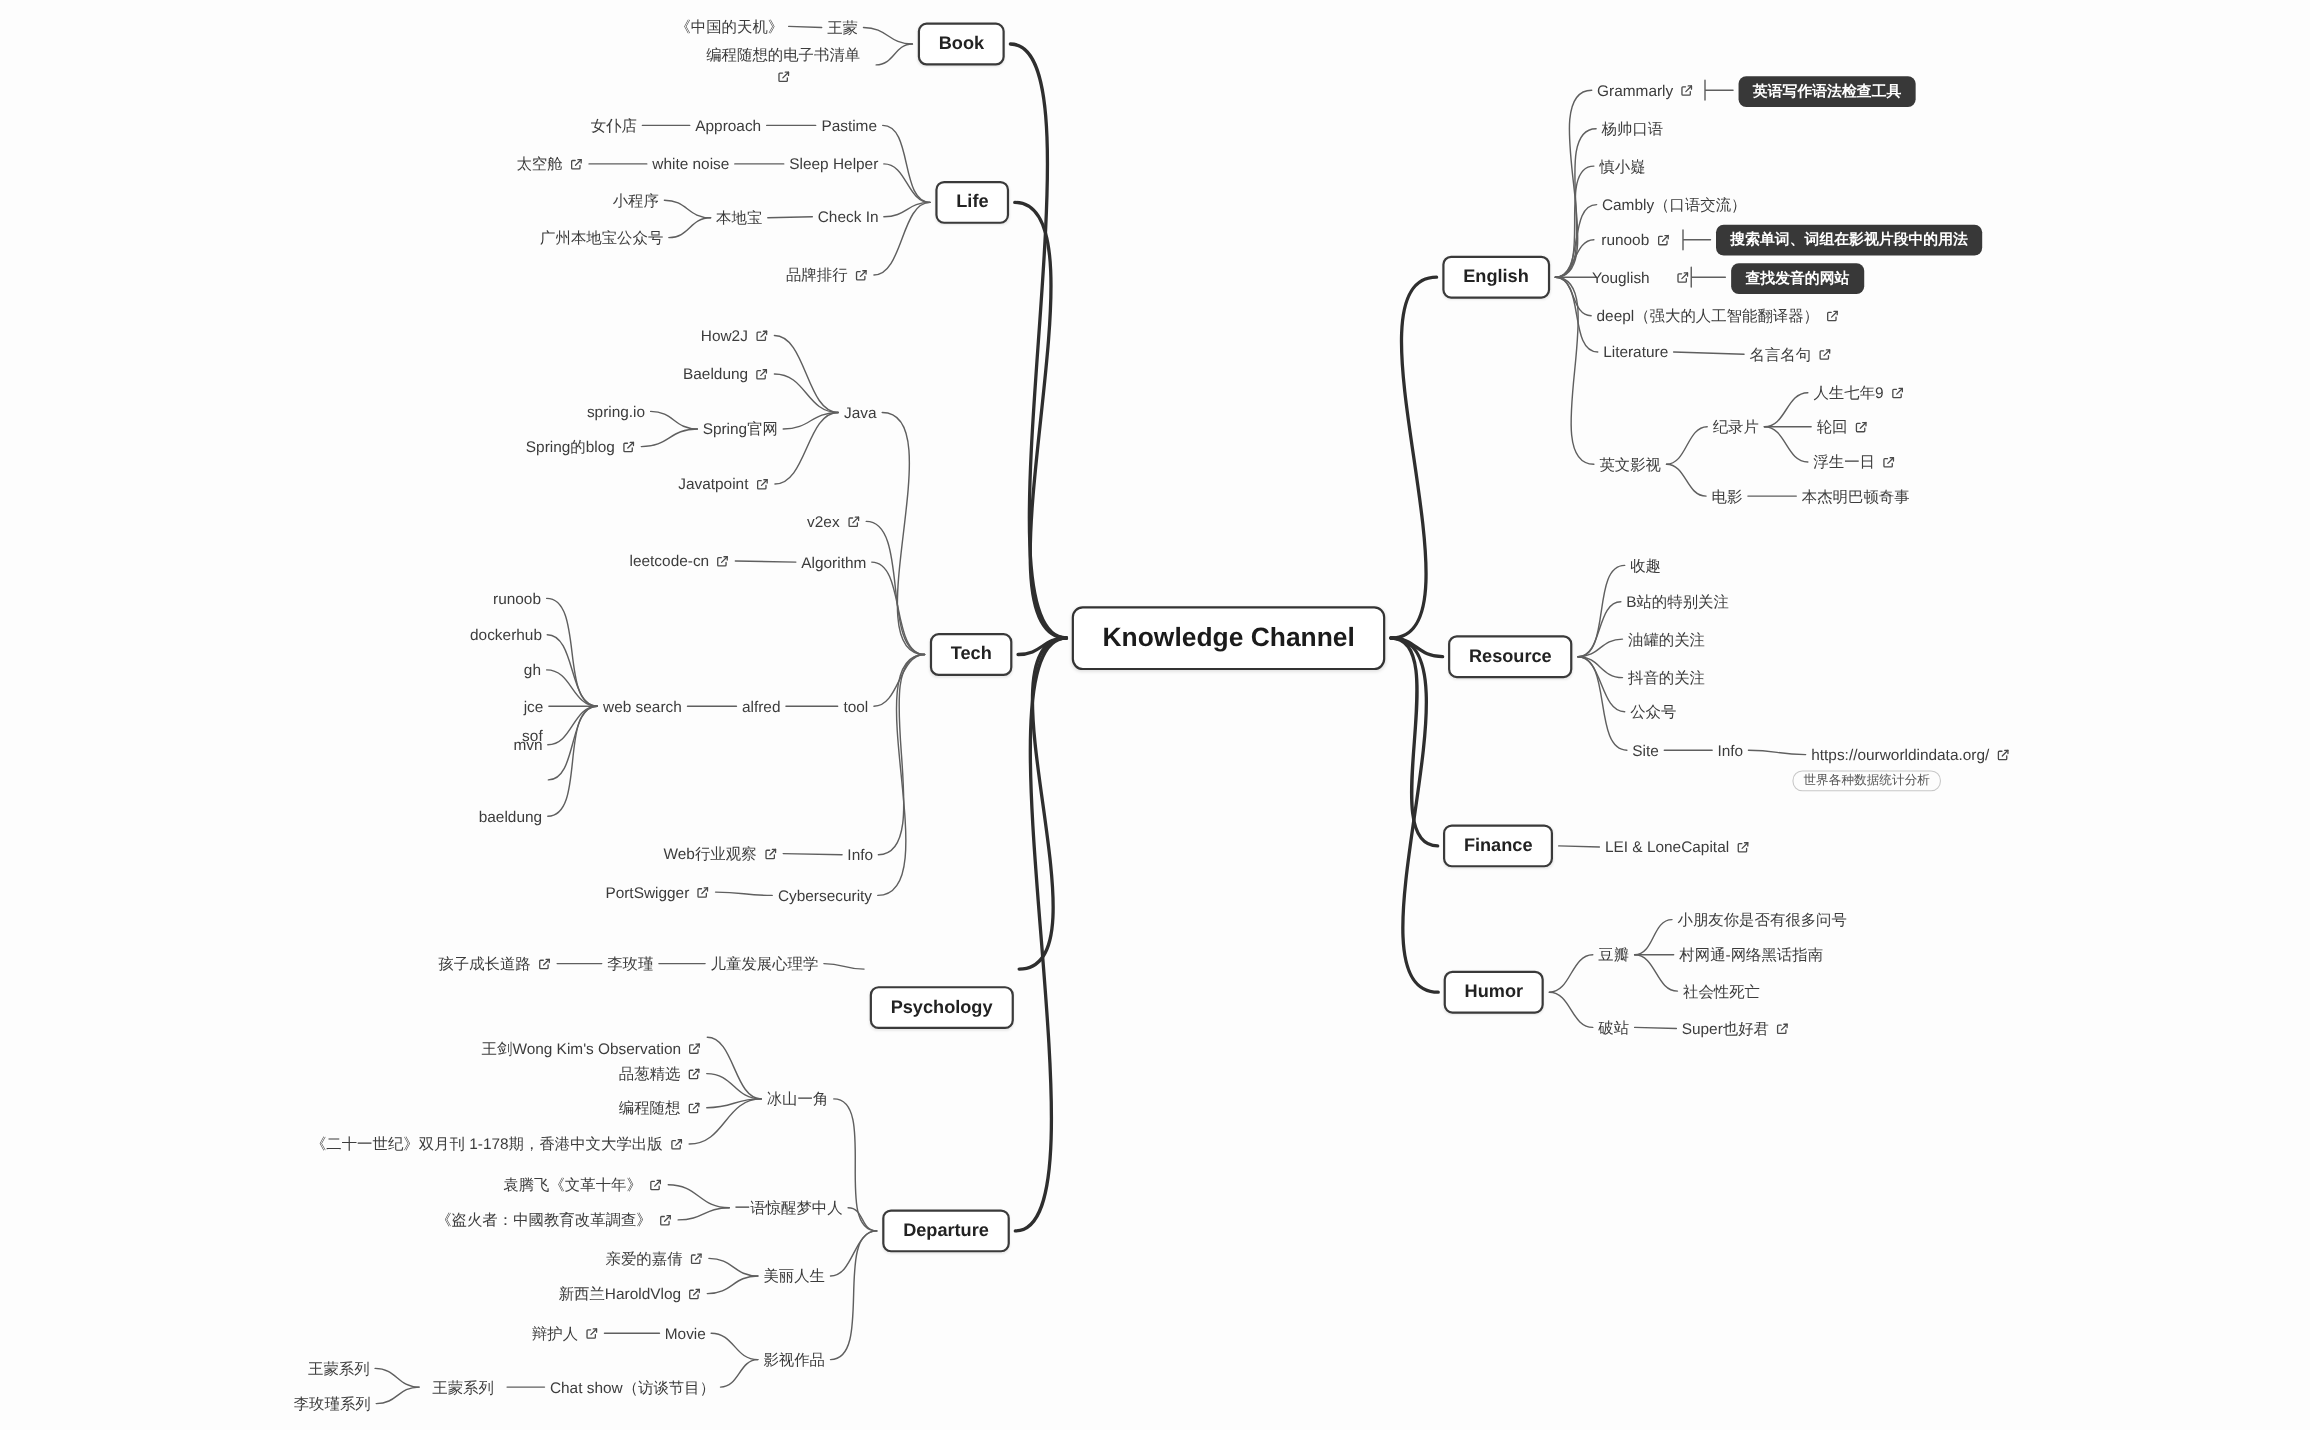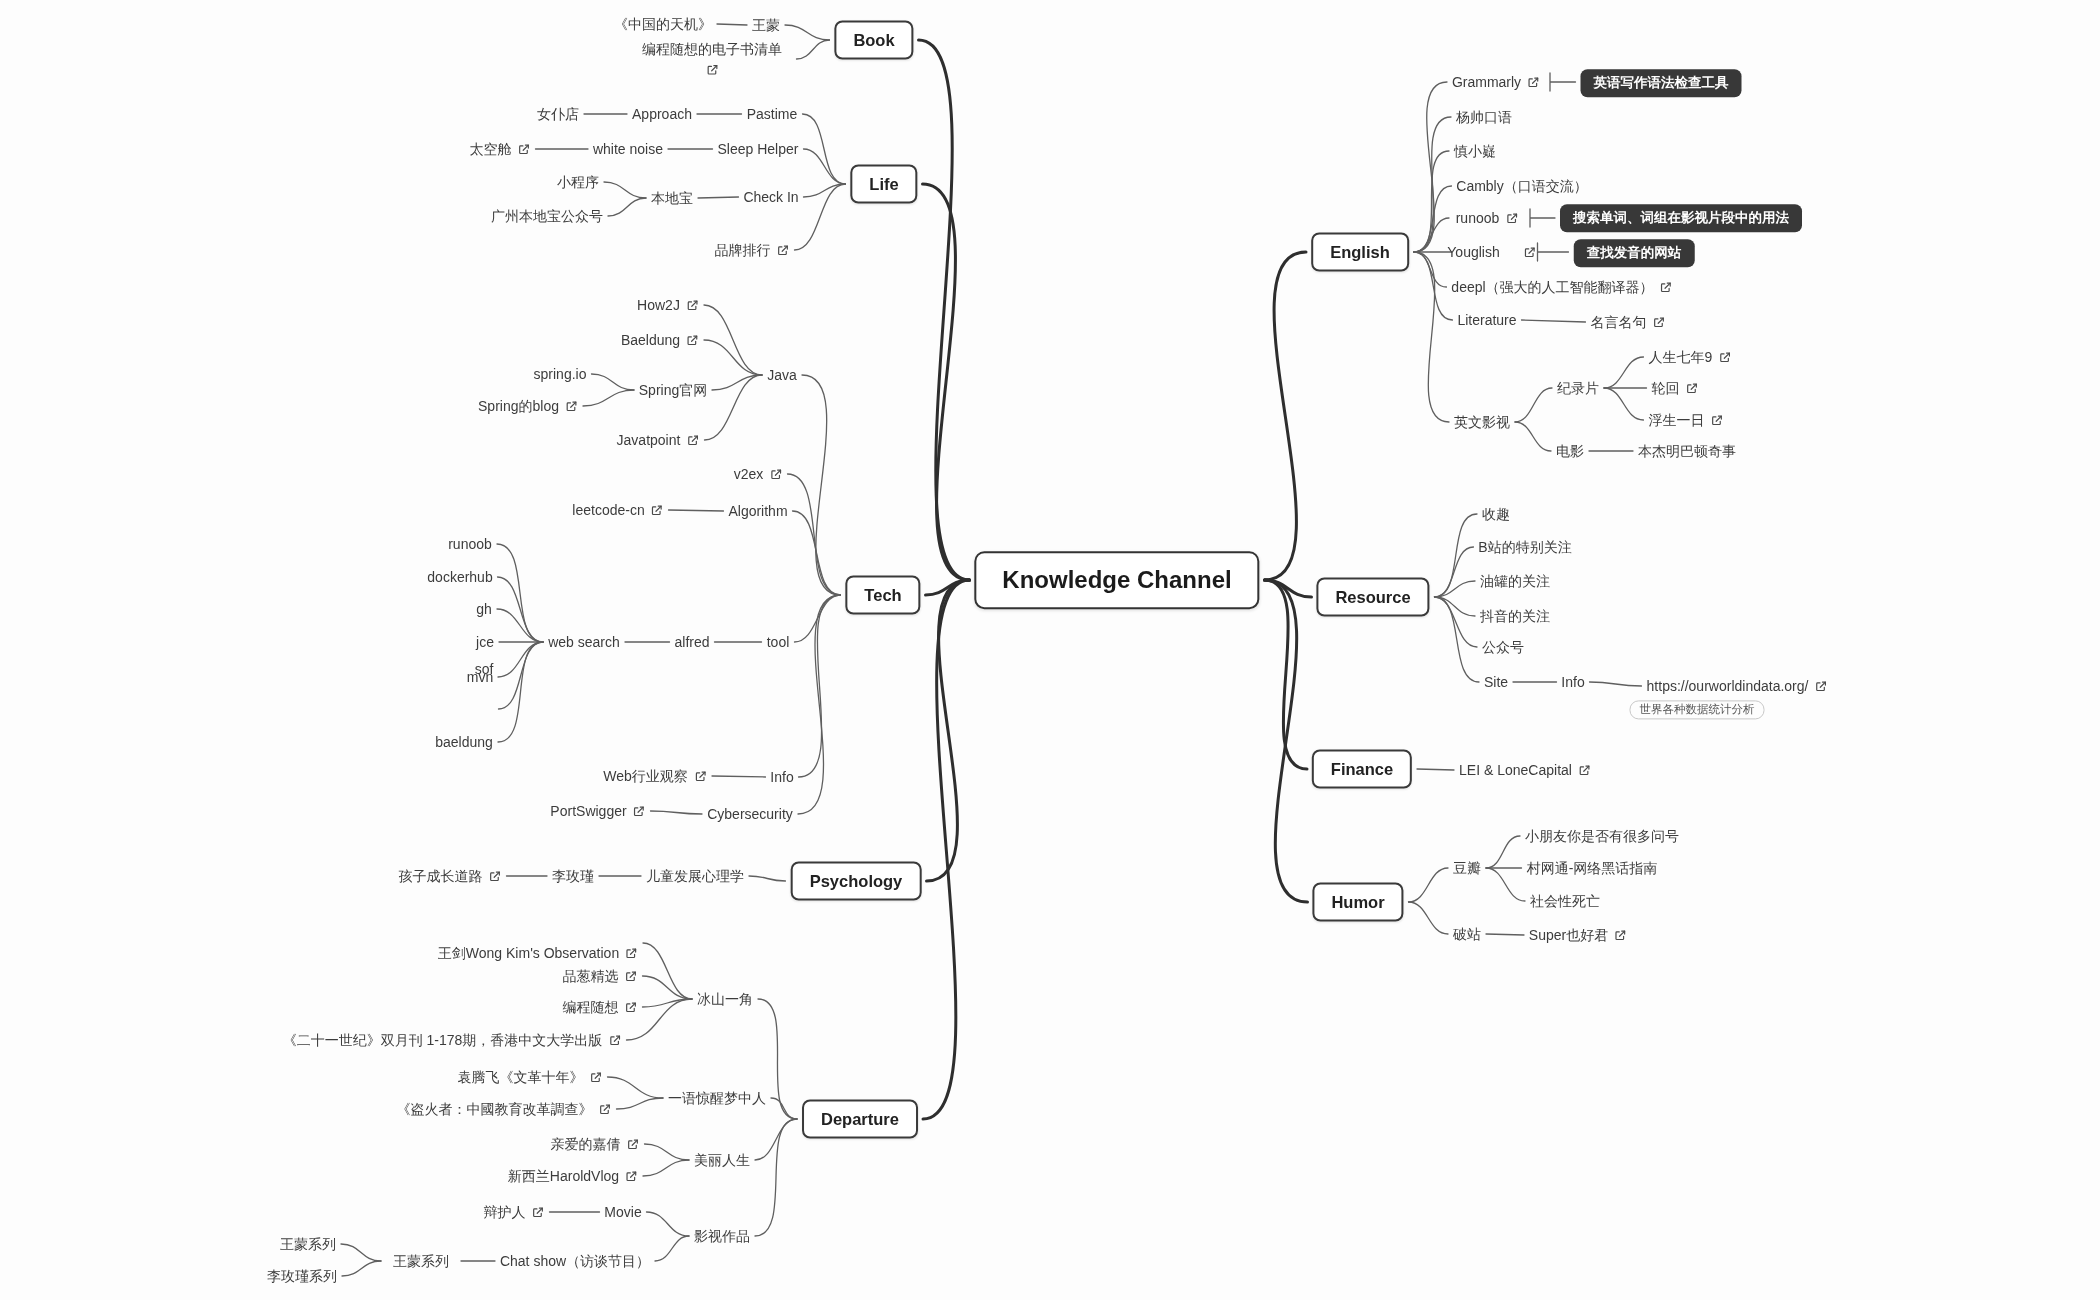--- a/index.html
+++ b/index.html
@@ -129,21 +129,21 @@
     </div>
     <div class="node box" style="left: 874px; top: 40px;">
       <span>Book</span>
     </div>
     <div class="node box" style="left: 884px; top: 184px;">
       <span>Life</span>
     </div>
     <div class="node box" style="left: 883px; top: 595px;">
       <span>Tech</span>
     </div>
-    <div class="node box" style="left: 856px; top: 881px;">
+    <div class="node box" style="left: 856px; top: 916px;">
       <span>Psychology</span>
     </div>
     <div class="node box" style="left: 860px; top: 1119px;">
       <span>Departure</span>
     </div>
     <div class="node box" style="left: 1360px; top: 252px;">
       <span>English</span>
     </div>
     <div class="node box" style="left: 1373px; top: 597px;">
       <span>Resource</span>

